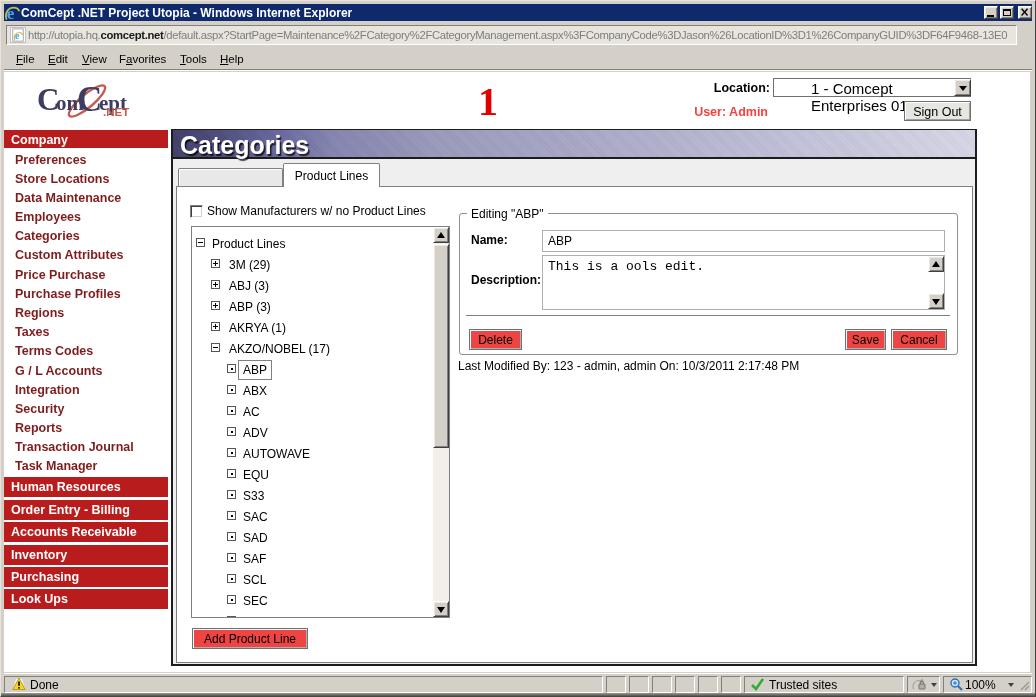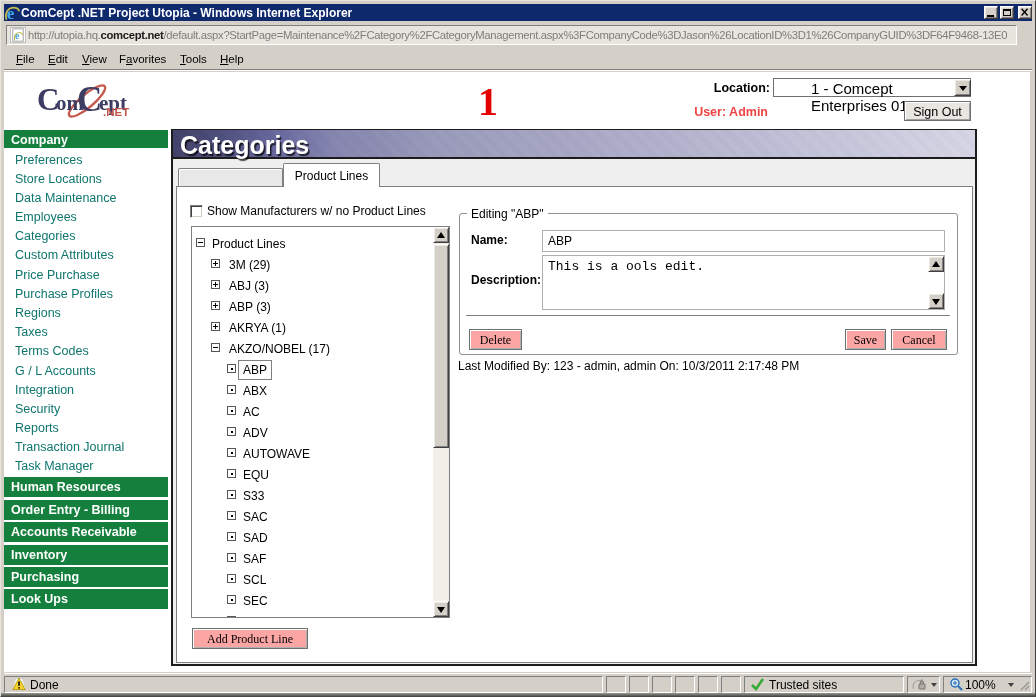--- a/index.html
+++ b/index.html
@@ -31,23 +31,23 @@
 #app { position:absolute; left:4px; top:72px; width:1026px; height:600px; background:#fff; }
 
 #red1 { position:absolute; left:474px; top:10px; color:#e20000; font-size:40px; font-weight:bold; font-family:"Liberation Serif",serif; line-height:40px; }
 #loclbl { position:absolute; left:642px; top:9px; width:124px; text-align:right; font-size:12.5px; font-weight:bold; color:#000; }
 #locdd { position:absolute; left:769px; top:6px; width:198px; height:19px; background:#fff; border:1px solid #707070; }
 #userlbl { position:absolute; left:600px; top:33px; width:164px; text-align:right; font-size:12.5px; font-weight:bold; color:#ef4444; }
 #signout { position:absolute; left:900px; top:29px; width:67px; height:20px; font-size:12.5px; text-align:center; color:#000; padding-top:3px; background:#e8e6e0; border:1px solid #707070; box-shadow:inset 1px 1px 0 #fff, inset -1px -1px 0 #a0a0a0; }
 
 
 #nav { position:absolute; left:0; top:58px; width:164px; height:542px; background:#fff; }
-.navhdr { position:absolute; left:0; width:164px; height:20px; background:#15803d; color:#fff; font-size:12.5px; font-weight:bold; padding:3px 0 0 7px; }
+.navhdr { position:absolute; left:0; width:164px; height:20px; background:#b91c1c; color:#fff; font-size:12.5px; font-weight:bold; padding:3px 0 0 7px; }
 #navitems { position:absolute; left:0; top:20px; width:164px; height:326px; display:grid; grid-template-rows:repeat(17,1fr); }
-#navitems div { color:#0f766e; font-size:12.5px; font-weight:normal; padding-left:11px; display:flex; align-items:center; }
+#navitems div { color:#7f1d1d; font-size:12.5px; font-weight:bold; padding-left:11px; display:flex; align-items:center; }
 
 
 #main { position:absolute; left:167px; top:57px; width:806px; height:537px; border-left:2px solid #1c1c1c; border-right:2px solid #1c1c1c; border-bottom:2px solid #1c1c1c; border-top:1px solid #1c1c1c; background:#efefef; }
 #cathdr { position:absolute; left:0; top:0; width:802px; height:29px; background:repeating-linear-gradient(45deg, rgba(40,40,70,0.05) 0 1px, rgba(255,255,255,0.03) 1px 2px),linear-gradient(to right,#3f3f68 0%,#4a4a78 5%,#6868a0 13%,#8585b0 20%,#9b9bbc 33%,#a8a8c6 49%,#c0c0d8 75%,#d6d6e6 97%,#d8d8e8 100%); border-bottom:2px solid #1c1c1c; color:#fff; font-size:25px; font-weight:bold; padding:1px 0 0 7px; text-shadow:1.5px 1.5px 1px rgba(0,0,0,0.75); letter-spacing:0px; }
 .tab { position:absolute; font-size:12px; color:#000; text-align:center; }
 #tab1 { left:5px; top:38px; width:105px; height:18px; background:#e8e8e8; border:1px solid #808080; border-bottom:none; border-radius:2px 2px 0 0; padding-top:20px; box-shadow:inset 1px 1px 0 #fff; }
 #tab2 { left:110px; top:33px; width:97px; height:24px; background:#fff; border:1px solid #808080; border-bottom:none; border-radius:2px 2px 0 0; padding-top:5px; z-index:3; }
 #panel { position:absolute; left:3px; top:56px; width:797px; height:477px; background:#fff; border:1px solid #808080; }
 
 
@@ -64,21 +64,21 @@
 .sb { position:absolute; background:#f1efe7; }
 .sbbtn { position:absolute; width:16px; height:16px; background:#d4d0c8; border:1px solid; border-color:#fff #404040 #404040 #fff; box-shadow:inset 1px 1px 0 #ece9e2, inset -1px -1px 0 #808080; }
 .tri { position:absolute; width:0; height:0; }
 
 
 #fs { position:absolute; left:282px; top:26px; width:499px; height:142px; border:1px solid #909090; border-radius:3px; }
 #fsleg { position:absolute; left:7px; top:-7px; background:#fff; padding:0 4px; font-size:12px; }
 .flbl { position:absolute; font-size:12px; font-weight:bold; }
 .inpt { position:absolute; background:#fff; border:1px solid #afafaf; font-size:12px; }
 #descta { font-family:"Liberation Mono",monospace; font-size:13px; }
-.cbtn { position:absolute; height:21px; background:#fca5a5; border:1px solid #707070; box-shadow:inset 1px 1px 0 #fff, inset -1px -1px 0 #b0b0b0; font-size:12px; text-align:center; padding-top:3px;font-family:Liberation Serif, serif; }
+.cbtn { position:absolute; height:21px; background:#ef4444; border:1px solid #707070; box-shadow:inset 1px 1px 0 #fff, inset -1px -1px 0 #b0b0b0; font-size:12px; text-align:center; padding-top:3px; }
 
 
 #status { position:absolute; left:4px; top:673px; width:1028px; height:20px; background:#d4d0c8; border-top:1px solid #fff; font-size:12px; }
 .pane { position:absolute; top:2px; height:17px; border:1px solid; border-color:#808080 #fff #fff #808080; }
 </style>
 </head>
 <body>
 <div id="frame"></div>
 
 <div id="titlebar">

